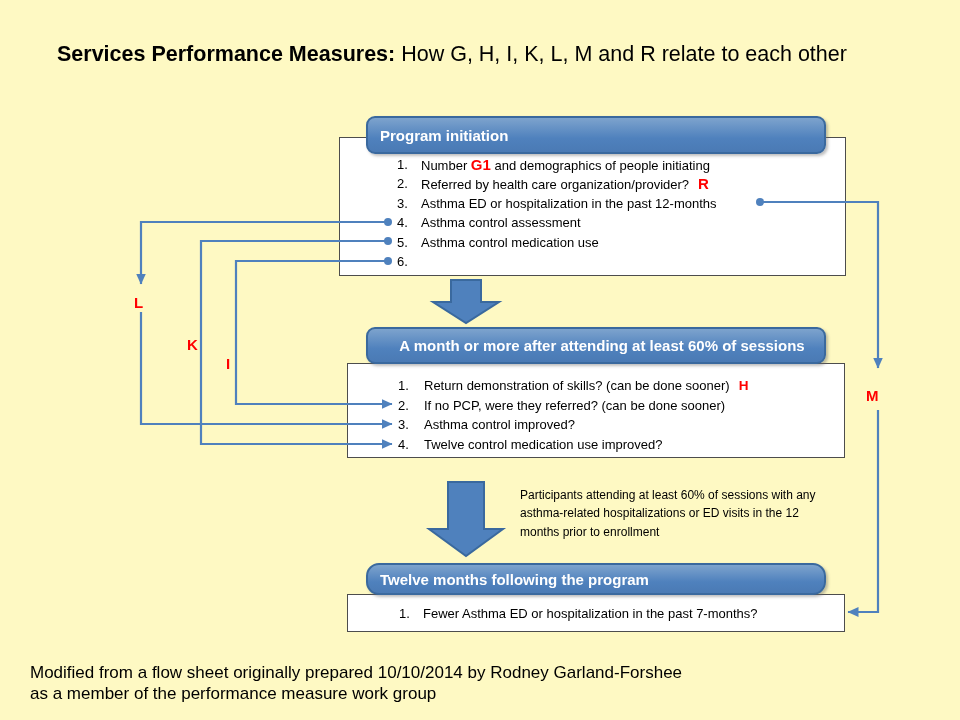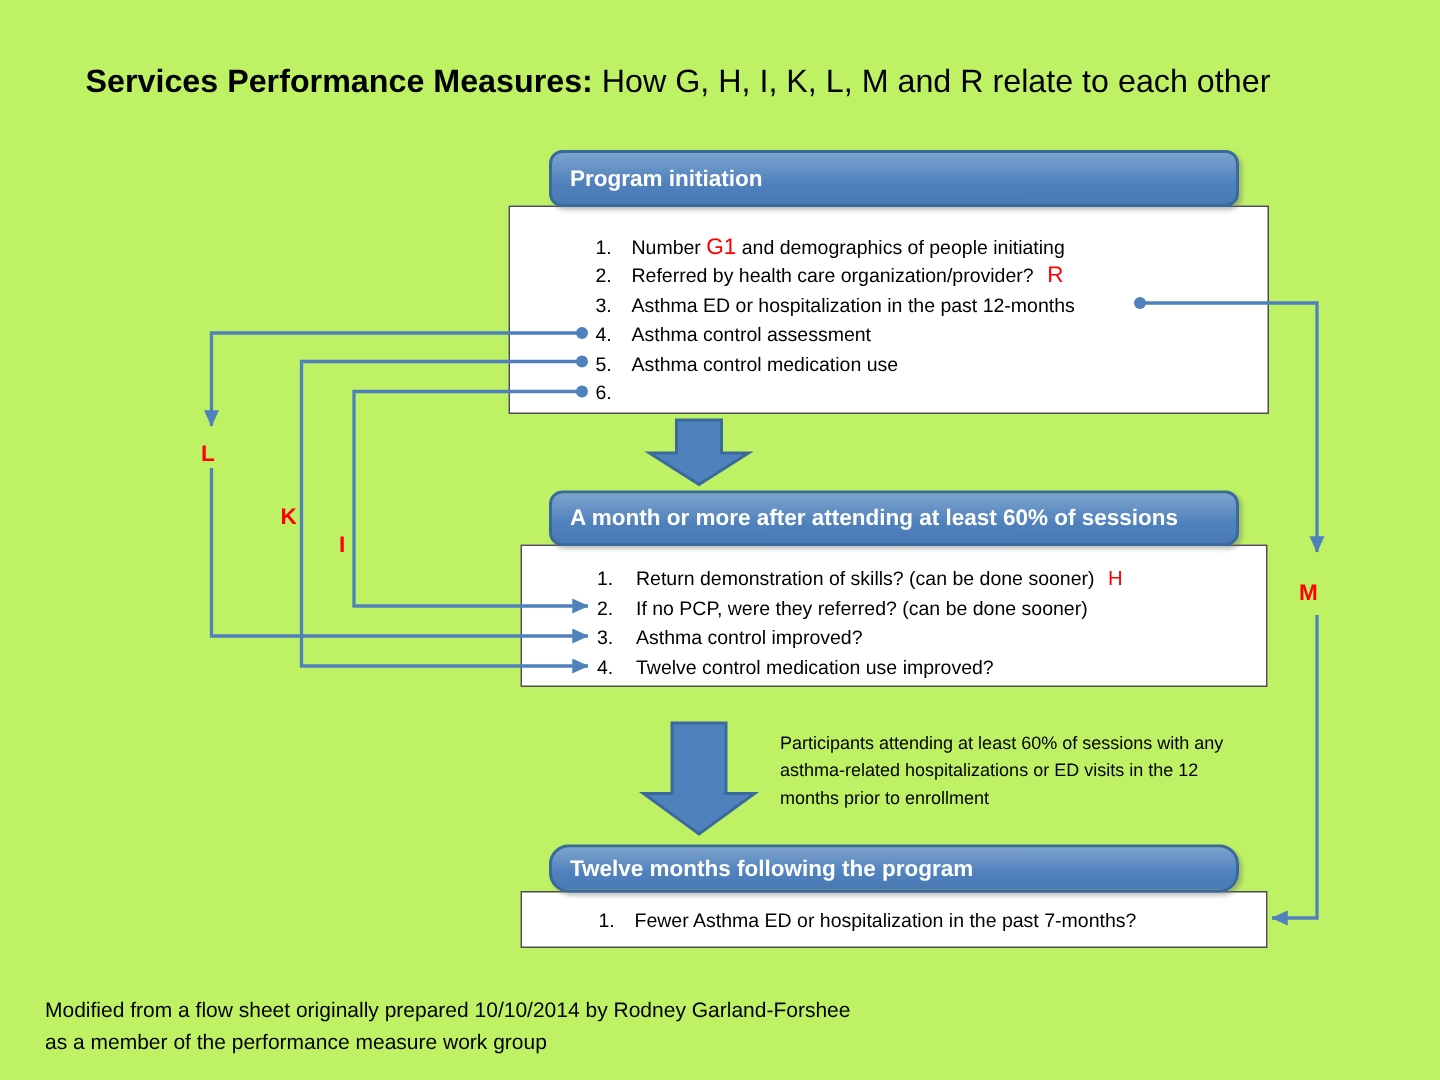--- a/index.html
+++ b/index.html
@@ -1,17 +1,17 @@
 <!DOCTYPE html>
 <html style="--accent: #4F81BD; --accent-dark: #3A699E; --red: #FF0000;"><head>
 <meta charset="utf-8">
 <style>
   html,body { margin:0; padding:0; background:#ffffff; }
   .canvas {
-    position:relative; width:960px; height:720px; background:#bef264;
+    position:relative; width:960px; height:720px; background:#fef9c3;
     font-family:"Liberation Sans", sans-serif; color:#000; overflow:hidden;
   }
   .layer { position:absolute; left:0; top:0; width:960px; height:720px; z-index:2; pointer-events:none; }
 
   .title { position:absolute; left:57px; top:42px; font-size:21.5px; white-space:nowrap; z-index:4; }
   .title .bold { font-weight:bold; }
 
   .hdr {
     position:absolute; z-index:3; box-sizing:border-box;
     background:linear-gradient(180deg,#7da3cd 0%, #4f81bd 60%, #4a7ab4 100%);
@@ -25,30 +25,30 @@
     position:absolute; z-index:1; box-sizing:border-box;
     background:#ffffff; border:1.3px solid #4d4d4d;
   }
   .row { display:flex; white-space:nowrap; font-size:13px; }
   .num { flex:0 0 24px; }
   .b1 .row { height:19.4px; line-height:19.4px; padding-left:57px; }
   .b2 .row { height:19.6px; line-height:19.6px; padding-left:50px; }
   .b2 .num { flex-basis:26px; }
   .b3 .row { height:17px; line-height:17px; padding-left:51px; }
 
-  .code { color:var(--red); font-weight:normal; font-size:13.5px; }
+  .code { color:var(--red); font-weight:bold; font-size:13.5px; }
   .code.big { font-size:15px; }
   .gap { margin-left:9px; }
 
   .mark { position:absolute; z-index:4; color:var(--red); font-weight:bold; font-size:15px; }
 
   .flow-label1 { position:absolute; left:523px; top:293px; font-size:13px; z-index:4; white-space:nowrap; }
   .flow-label2 { position:absolute; left:520px; top:486px; width:305px; font-size:12px; line-height:18.3px; z-index:4; }
 
-  .footer { position:absolute; left:30px; top:663px; font-size:14px; line-height:20.5px; z-index:4; }
+  .footer { position:absolute; left:30px; top:663px; font-size:17px; line-height:20.5px; z-index:4; }
 
   .conn { stroke:var(--accent); stroke-width:2.2; fill:none; }
   .dot { fill:var(--accent); }
   .blockarrow { fill:var(--accent); stroke:var(--accent-dark); stroke-width:2; }
   #ah path { fill:var(--accent); }
 </style>
 </head>
 <body>
 
 <div class="canvas">
@@ -79,21 +79,21 @@
 
     <polygon class="blockarrow" points="451,280 481,280 481,302 499,302 466,323 433,302 451,302"></polygon>
     <polygon class="blockarrow" points="448,482 484,482 484,529 503,529 466,556 429,529 448,529"></polygon>
   </svg>
 
   <div class="mark" style="left:134px; top:294px;">L</div>
   <div class="mark" style="left:187px; top:336px;">K</div>
   <div class="mark" style="left:226px; top:355px;">I</div>
   <div class="mark" style="left:866px; top:387px;">M</div>
 
-  <div class="hdr" style="left:366px; top:100px; width:460px; height:38px;">
+  <div class="hdr" style="left:366px; top:116px; width:460px; height:38px;">
     <span>Program initiation</span>
   </div>
   <div class="box b1" style="left:339px; top:137px; width:507px; height:139px; padding-top:17px;">
     <div class="row">
       <span class="num">1.</span>
       <span class="txt"><span>Number </span><span class="code big">G1</span><span> and demographics of people initiating</span></span>
     </div>
     <div class="row">
       <span class="num">2.</span>
       <span class="txt"><span>Referred by health care organization/provider?</span><span class="code big gap">R</span></span>
@@ -109,21 +109,21 @@
     <div class="row">
       <span class="num">5.</span>
       <span class="txt">Asthma control medication use</span>
     </div>
     <div class="row">
       <span class="num">6.</span>
     </div>
   </div>
 
 
-  <div class="hdr" style="left:366px; top:327px; width:460px; height:37px;">
+  <div class="hdr" style="left:366px; top:327px; width:460px; height:37px;justify-content:center;">
     <span>A month or more after attending at least 60% of sessions</span>
   </div>
   <div class="box b2" style="left:347px; top:363px; width:498px; height:95px; padding-top:12px;">
     <div class="row">
       <span class="num">1.</span>
       <span class="txt"><span>Return demonstration of skills? (can be done sooner)</span><span class="code gap">H</span></span>
     </div>
     <div class="row">
       <span class="num">2.</span>
       <span class="txt">If no PCP, were they referred? (can be done sooner)</span>

